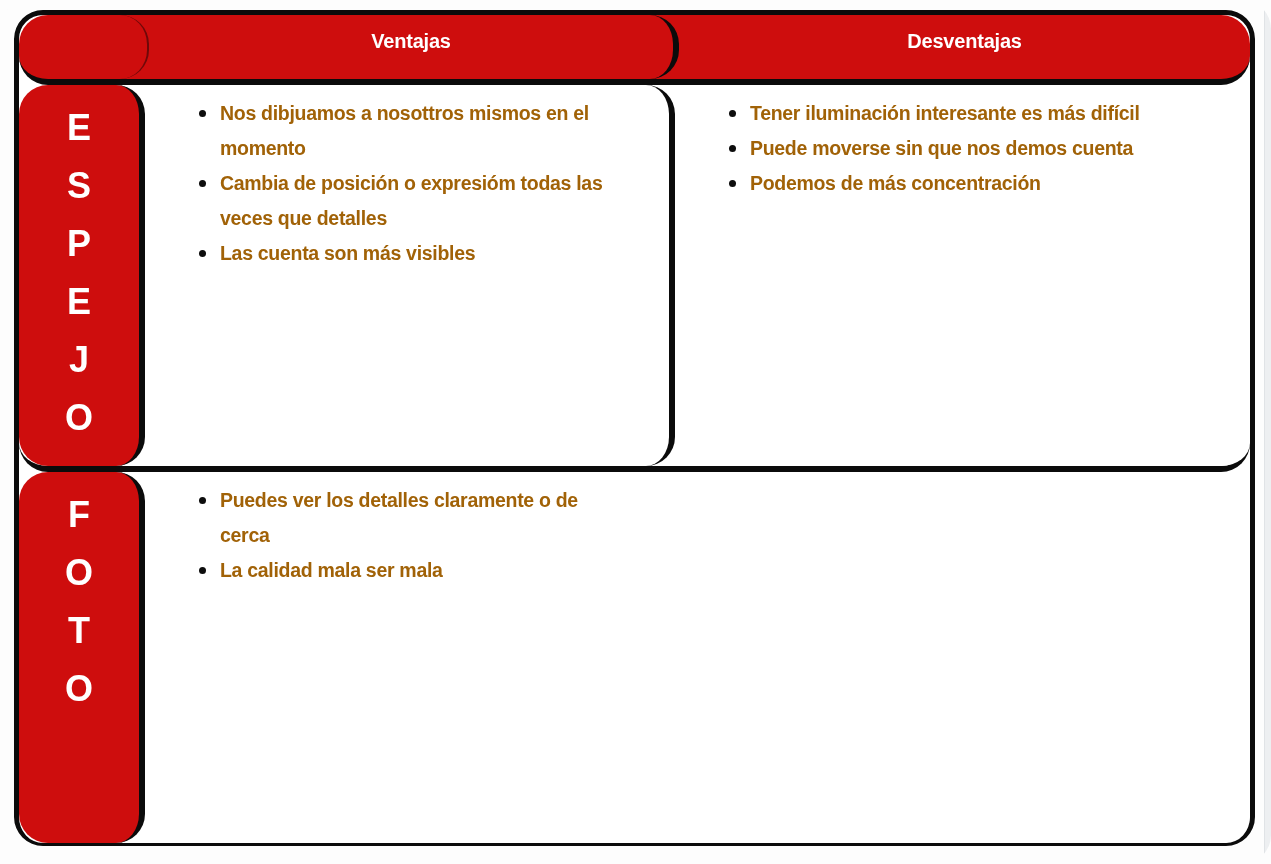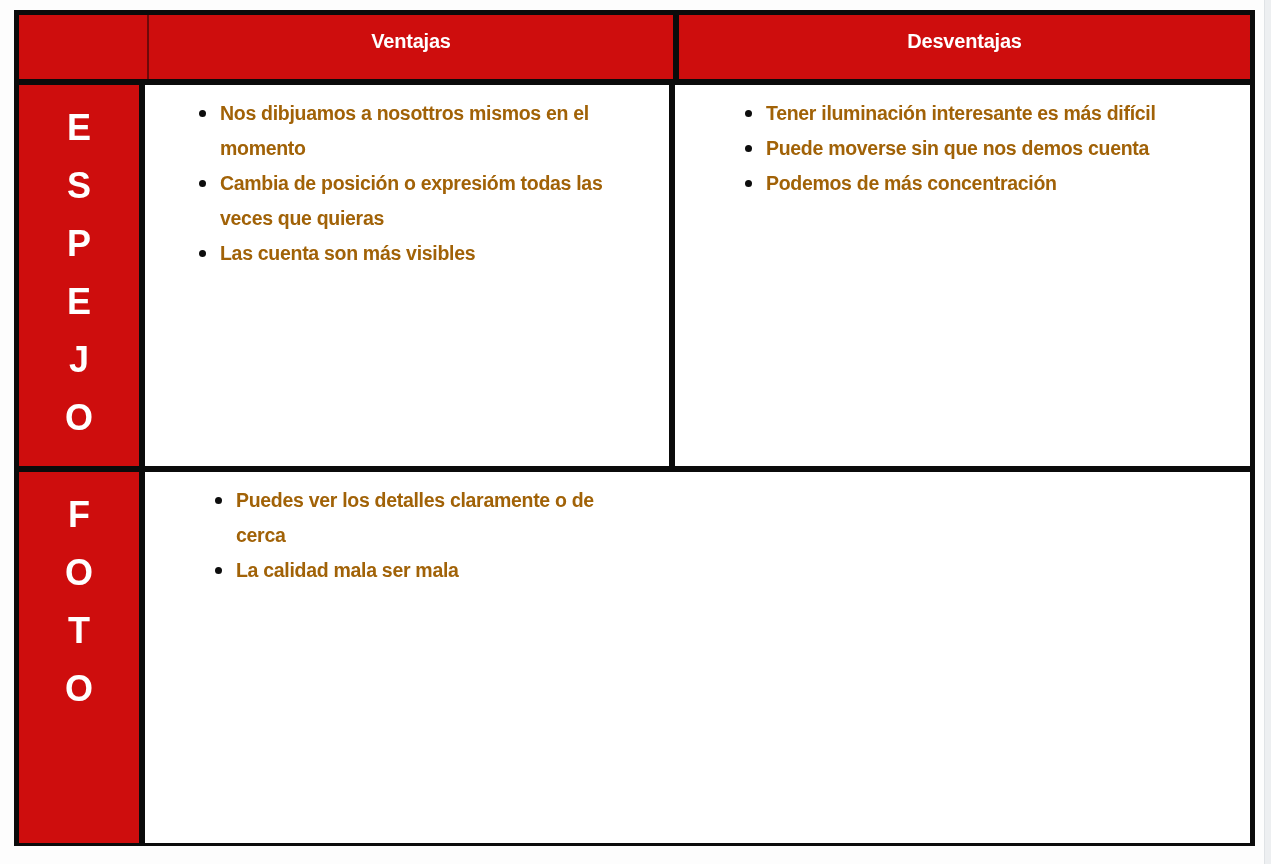--- a/index.html
+++ b/index.html
@@ -1,15 +1,15 @@
 <!DOCTYPE html>
 <html><head>
 <meta charset="utf-8">
 <style>
-  * { margin: 0; padding: 0; box-sizing: border-box; }
+  * { margin: 0; padding: 0; box-sizing: border-box; border-radius: 29px; }
   html, body {
     width: 1271px; height: 864px;
     background: #fdfdfd;
     font-family: "Liberation Sans", sans-serif;
     overflow: hidden;
     position: relative;
   }
   .page-edge {
     position: absolute; right: 0; top: 0;
     width: 7px; height: 864px;
@@ -82,21 +82,21 @@
   }
   .content-cell {
     background: #ffffff;
     overflow: hidden;
   }
   .cell-ventajas {
     width: 530px;
     flex: 0 0 530px;
     border-right: 6px solid #0b0b0b;
   }
-  .cell-desventajas { flex: 1; padding-left: 16px; }
+  .cell-desventajas { flex: 1; }
   .bullet-list {
     list-style: none;
     padding: 11px 18px 0 52px;
   }
   .bullet-list li {
     position: relative;
     max-width: 424px;
     padding-left: 23px;
     font-size: 19.5px;
     font-weight: bold;
@@ -131,21 +131,21 @@
         <div class="letter">E</div>
         <div class="letter">S</div>
         <div class="letter">P</div>
         <div class="letter">E</div>
         <div class="letter">J</div>
         <div class="letter">O</div>
       </div>
     <div class="content-cell cell-ventajas">
       <ul class="bullet-list">
           <li>Nos dibjuamos a nosottros mismos en el momento</li>
-          <li>Cambia de posición o expresióm todas las veces que quieras</li>
+          <li>Cambia de posición o expresióm todas las veces que detalles</li>
           <li>Las cuenta son más visibles</li>
         </ul>
     </div>
     <div class="content-cell cell-desventajas">
       <ul class="bullet-list">
           <li>Tener iluminación interesante es más difícil</li>
           <li>Puede moverse sin que nos demos cuenta</li>
           <li>Podemos de más concentración</li>
         </ul>
     </div>

